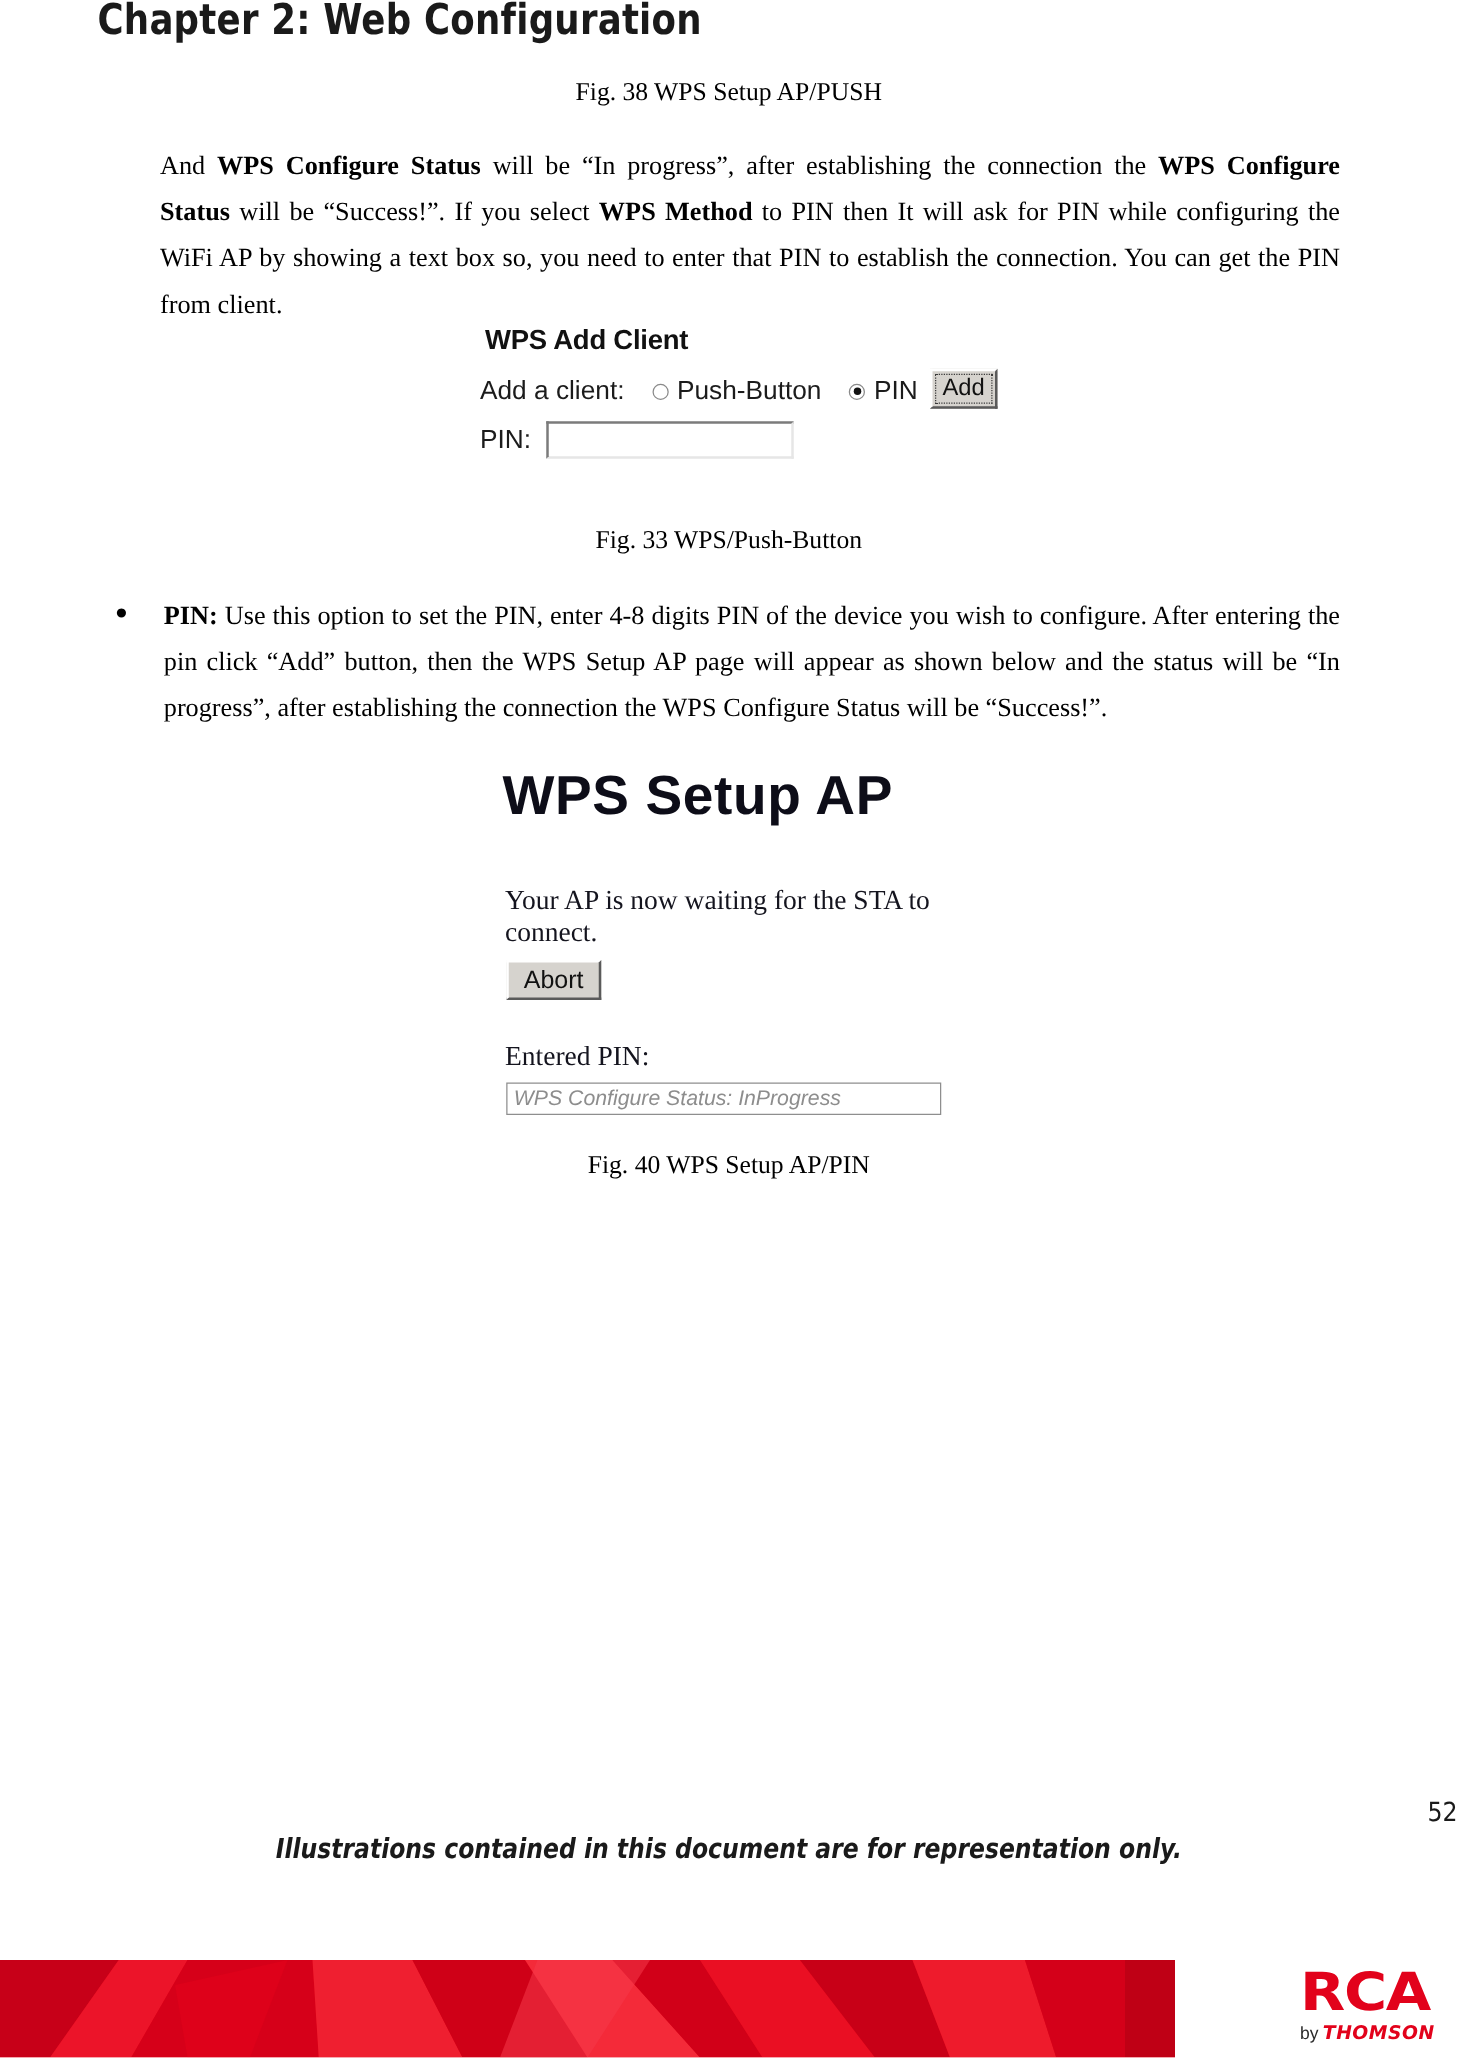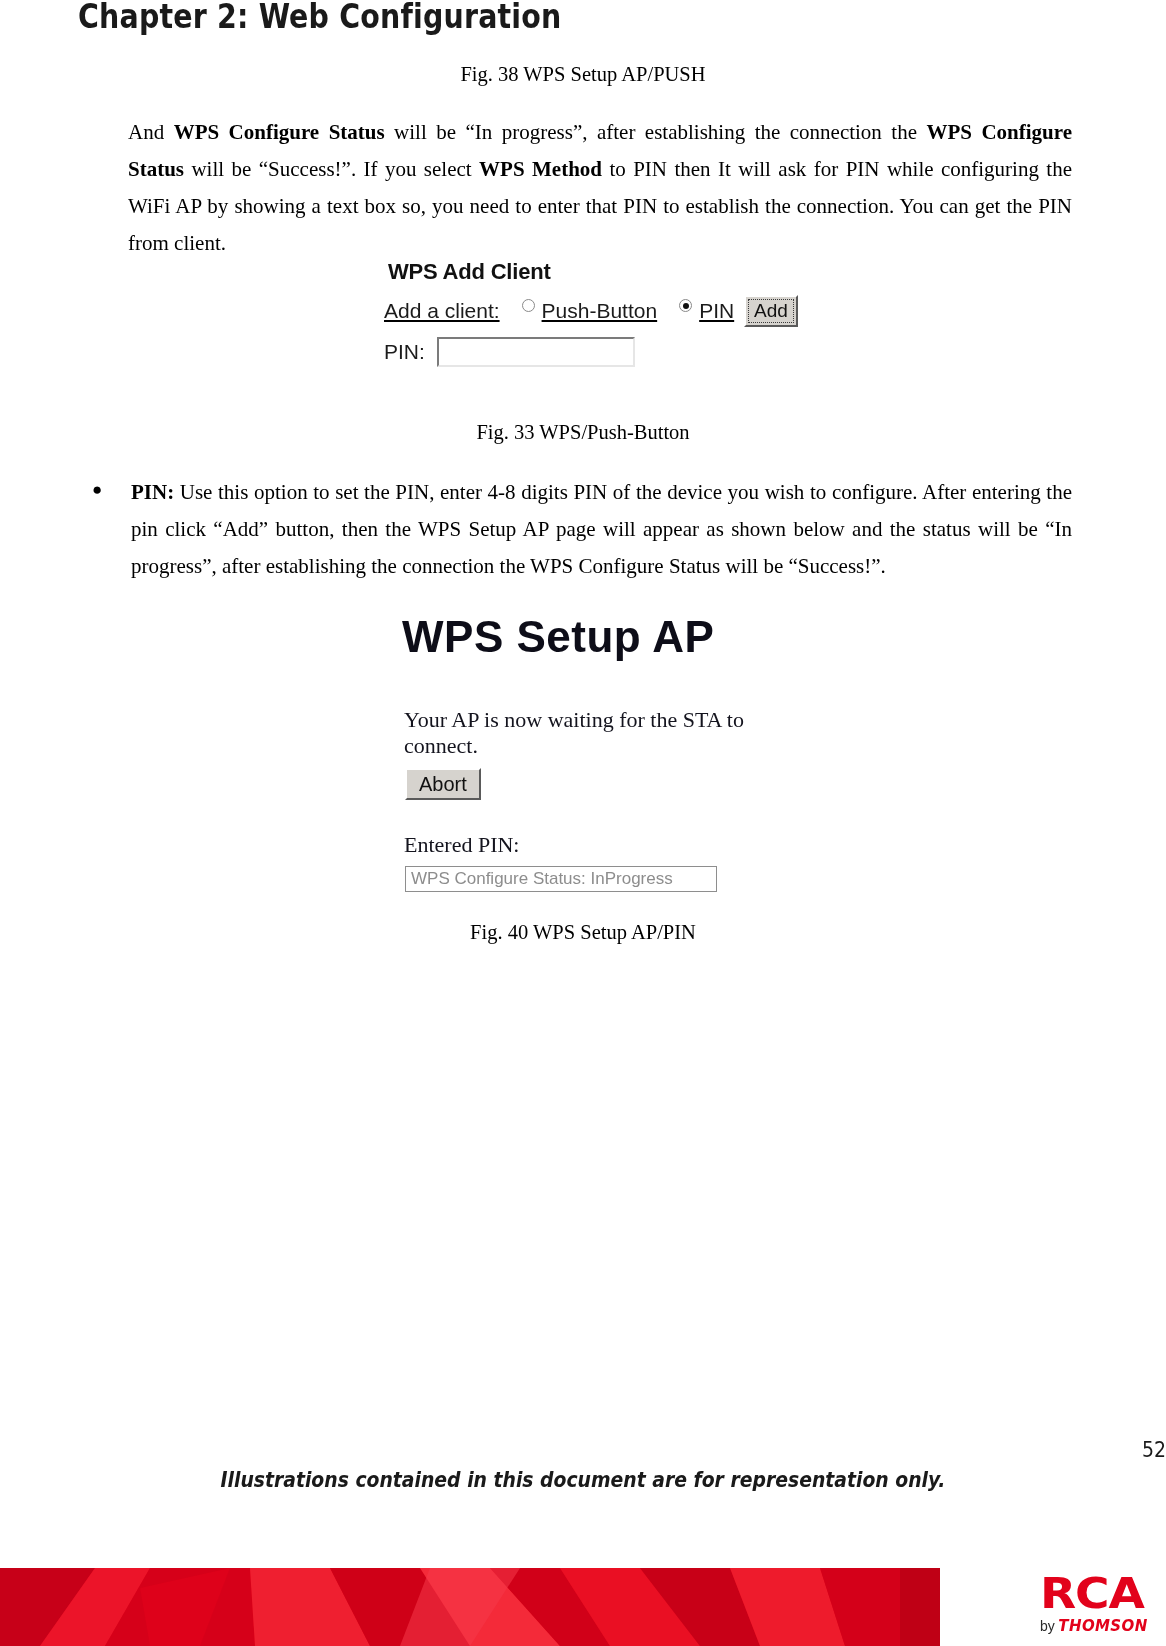--- a/index.html
+++ b/index.html
@@ -94,22 +94,22 @@
     font-size: 22px;
     font-weight: bold;
     color: #111;
     letter-spacing: -0.2px;
   }
   #wps-add-client .row-client {
     position: absolute;
     left: 4px;
     top: 41px;
     display: flex;
+    align-items: center;
     height: 28px;
-    text-decoration: underline;
   }
   #wps-add-client .lbl-addclient {
     font-size: 21px;
     color: #1b1b1b;
     margin-right: 22px;
   }
   .radio {
     display: inline-block;
     width: 13px;
     height: 13px;
@@ -236,25 +236,26 @@
     left: 2px;
     top: 220px;
     font-family: "Liberation Serif", serif;
     font-size: 22px;
     color: #14141e;
   }
   #status-box {
     position: absolute;
     left: 3px;
     top: 254px;
-    width: 312px;
+    width: 348px;
     height: 26px;
     background: #ffffff;
     border: 1px solid #8e8e8e;
     box-sizing: border-box;
+    font-style: italic;
   }
   #status-box .status-text {
     font-family: "Liberation Sans", sans-serif;
     font-size: 17px;
     color: #8d8d8d;
     line-height: 24px;
     padding-left: 5px;
     display: block;
     white-space: nowrap;
   }

